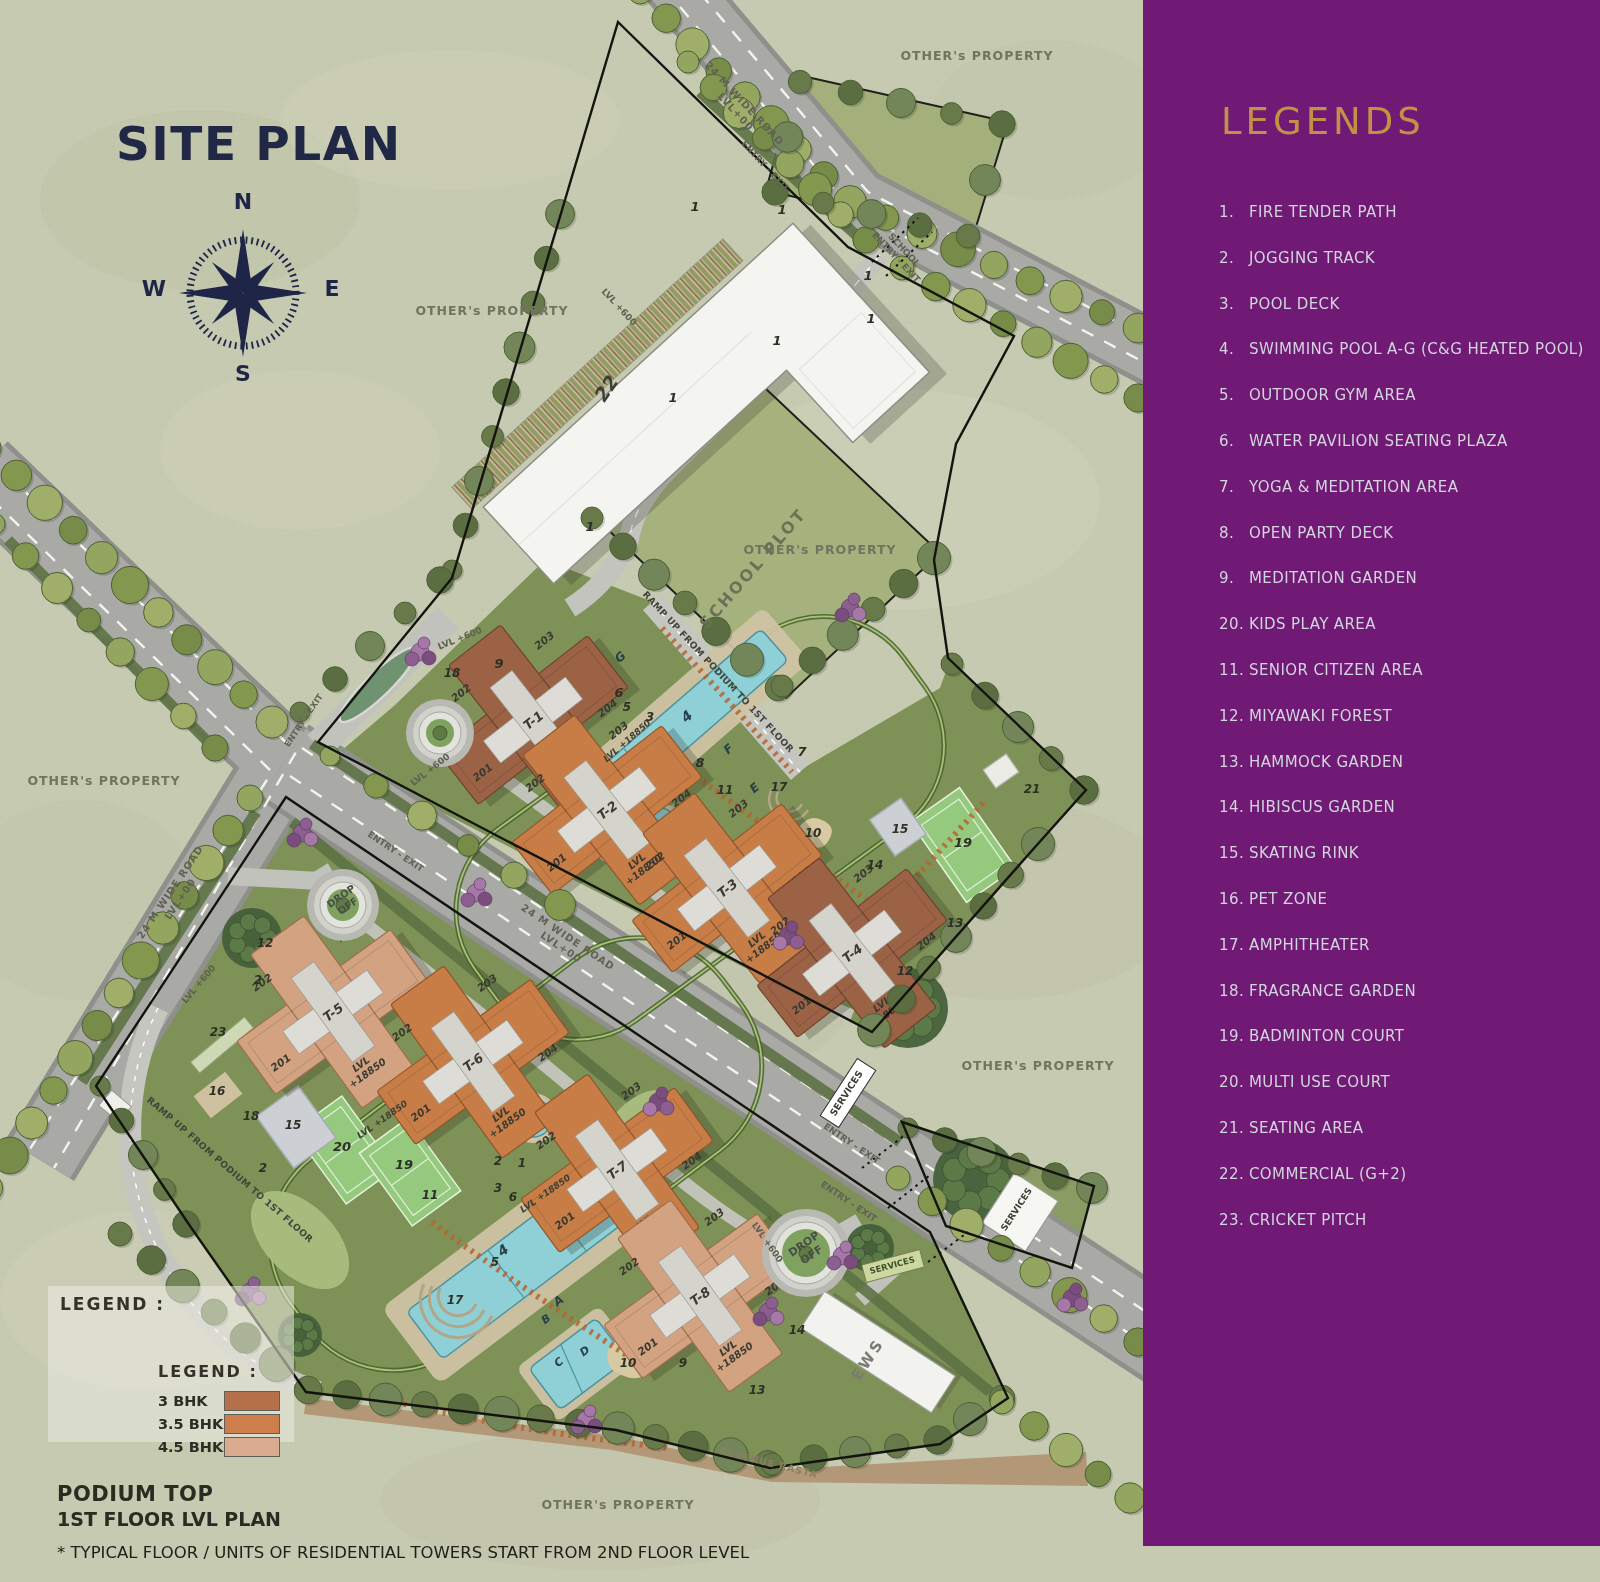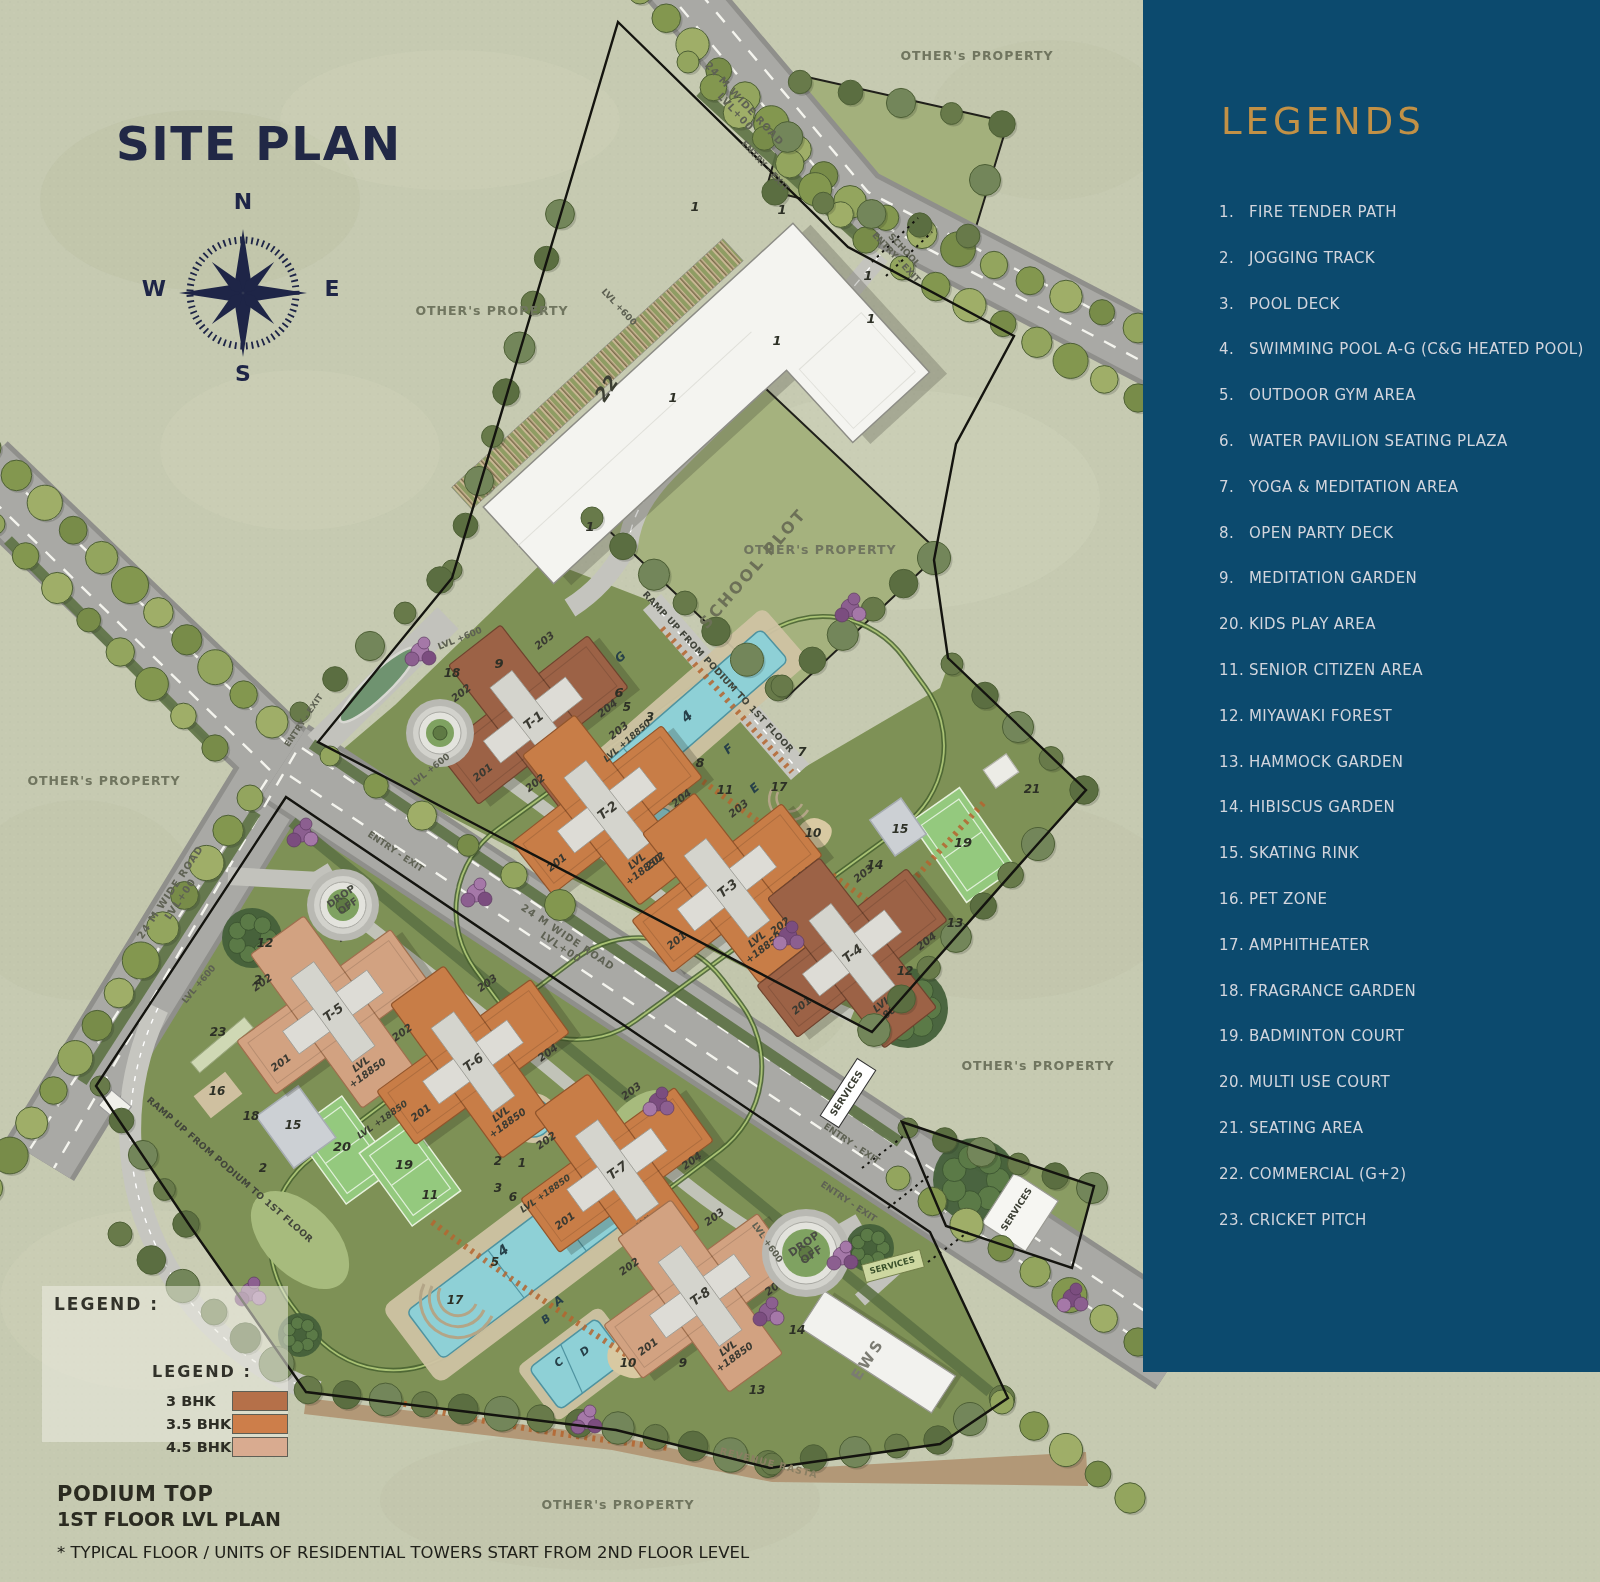--- a/index.html
+++ b/index.html
@@ -1,36 +1,36 @@
 <!DOCTYPE html>
 <html><head>
 <meta charset="utf-8">
 <style>
   html,body{margin:0;padding:0;background:#888;}
   #stage{position:relative;width:1600px;height:1582px;overflow:hidden;
          font-family:"DejaVu Sans","Liberation Sans",sans-serif;background:#c6cab1;}
   #map{position:absolute;left:0;top:0;}
   
-  .panel{position:absolute;left:1143px;top:0;width:457px;height:1372px;background:#0c4a6e;}
+  .panel{position:absolute;left:1143px;top:0;width:457px;height:1546px;background:#701a75;}
   .panel-title{position:absolute;left:78px;top:100px;font-size:37px;font-weight:400;
                letter-spacing:4px;color:#c29146;}
   .legend-list{position:absolute;left:76px;top:203px;}
   .lrow{display:flex;align-items:baseline;margin-bottom:27.8px;font-size:15px;
         color:#d2d5dd;letter-spacing:.4px;font-weight:400;}
   .lnum{width:30px;flex:none;}
   
-  .tleg-box{position:absolute;left:42px;top:1286px;width:246px;height:156px;
+  .tleg-box{position:absolute;left:48px;top:1286px;width:246px;height:156px;
             background:rgba(236,237,226,.55);}
   .tleg-head{position:absolute;left:12px;top:8px;font-size:17px;letter-spacing:2px;
              color:#32322a;font-weight:600;}
   .tleg-list{position:absolute;left:12px;top:38px;font-size:15.5px;line-height:19.3px;
              color:#2d2d25;font-weight:600;letter-spacing:.3px;}
   .bhk{position:absolute;left:110px;top:76px;}
   .bhk-head{font-size:16px;letter-spacing:2px;color:#32322a;font-weight:600;margin-bottom:10px;}
-  .bhk-row{display:flex;align-items:center;margin-bottom:3px;margin-left:14px;}
+  .bhk-row{display:flex;align-items:center;margin-bottom:3px;}
   .bhk-label{width:66px;font-size:14.5px;color:#2d2d25;font-weight:600;}
   .bhk-swatch{width:54px;height:18px;border:1px solid #5f5f55;flex:none;}
   
   .podium-top{position:absolute;left:57px;top:1482px;font-size:21px;font-weight:700;
               color:#2b2b21;letter-spacing:.5px;}
   .floor-plan{position:absolute;left:57px;top:1508px;font-size:19px;font-weight:600;color:#2b2b21;}
   .disclaimer{position:absolute;left:57px;top:1543px;font-size:16.5px;font-weight:400;color:#20201a;}
 </style>
 </head>
 <body>

